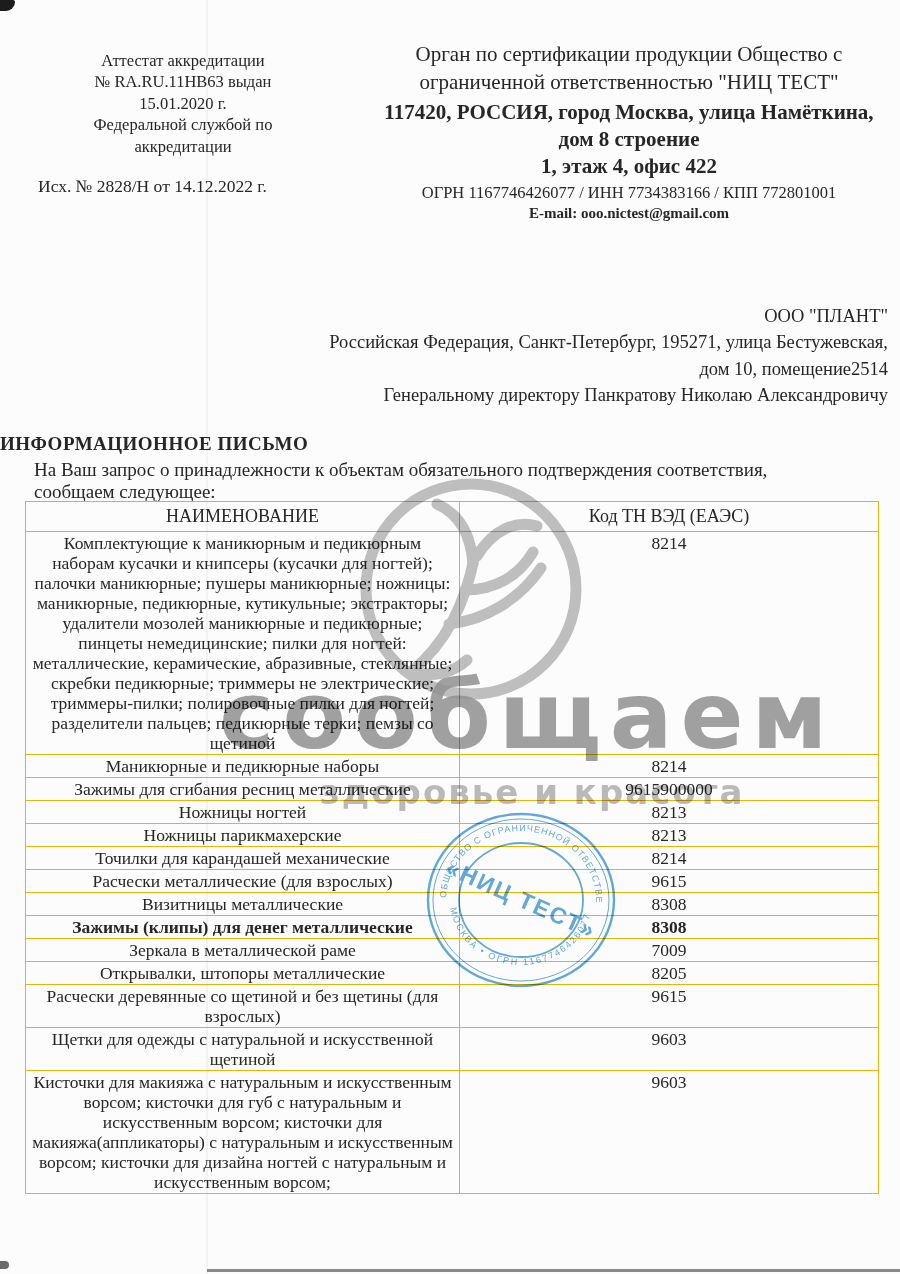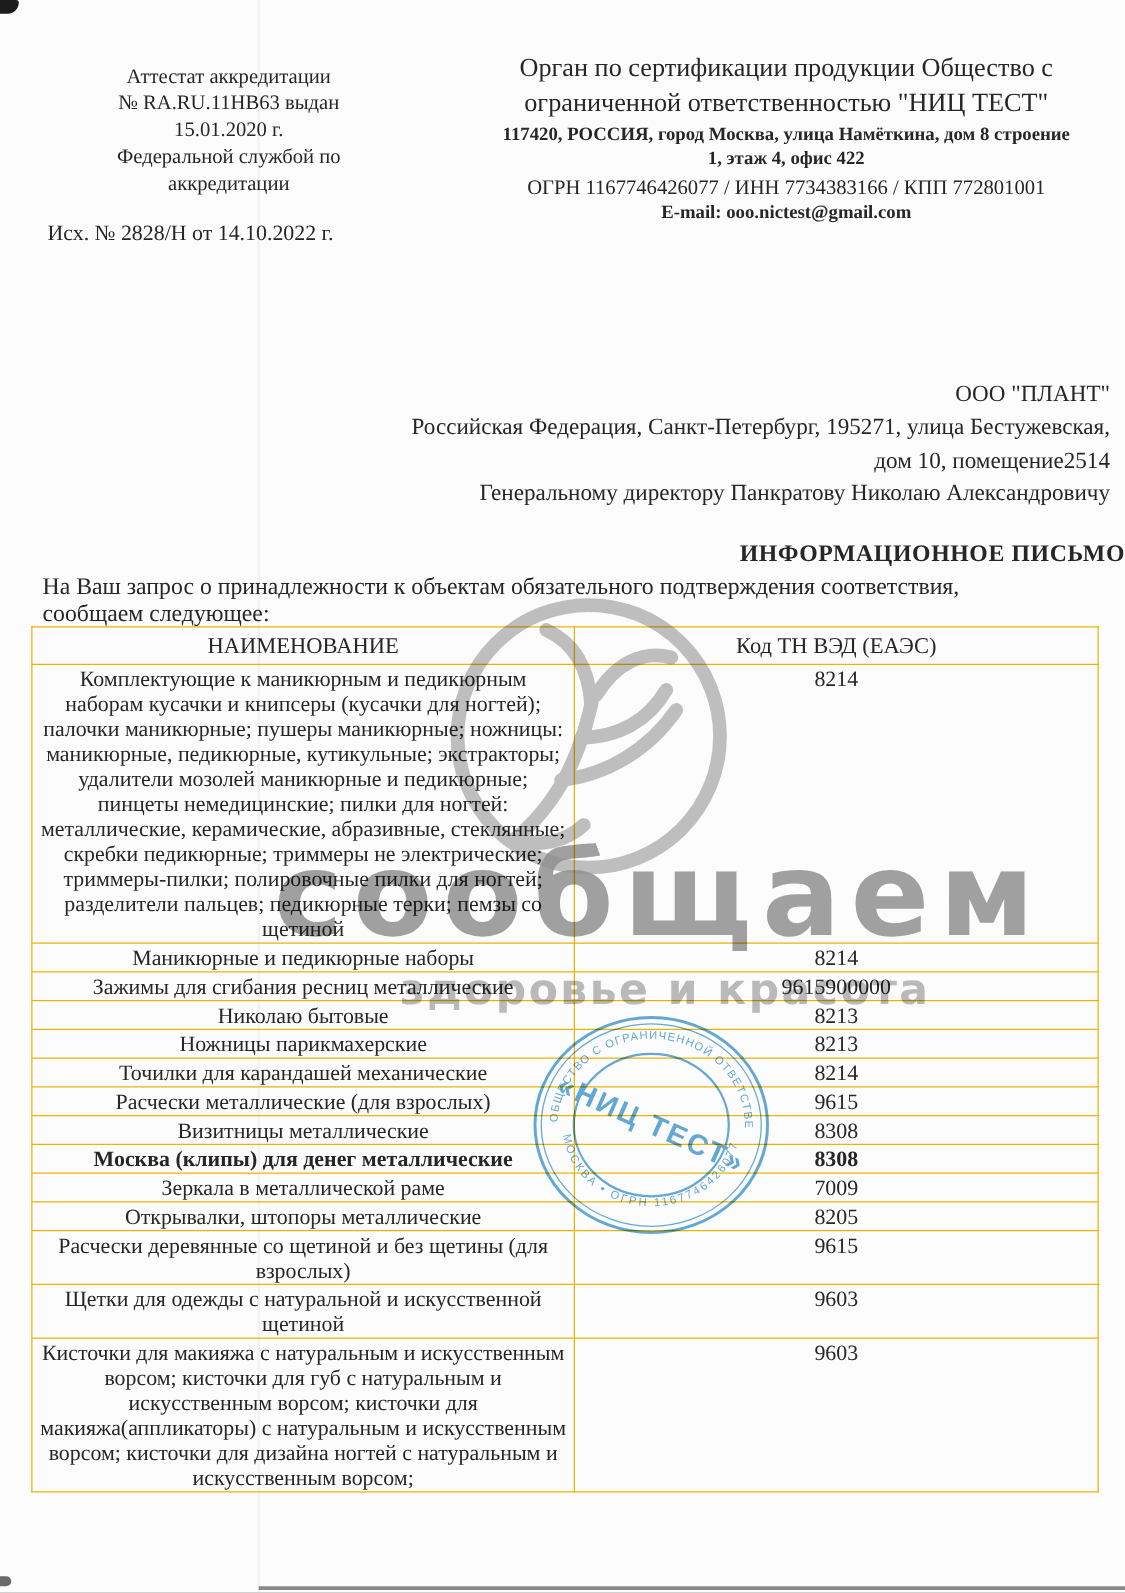--- a/index.html
+++ b/index.html
@@ -18,29 +18,29 @@
     background:#4c4c4c; opacity:.65; }
 
   .content { position:absolute; inset:0; filter:blur(0.3px); }
 
   .accred-block { position:absolute; left:78px; top:50px; width:210px;
     text-align:center; font-size:16.5px; line-height:1.3; }
   .outgoing { position:absolute; left:38px; top:176px; font-size:17.5px; }
 
   .certbody { position:absolute; left:366px; top:40px; width:526px; text-align:center; }
   .certbody .big { font-size:21px; line-height:1.35; }
-  .certbody .addr { font-size:15px; font-weight:bold; line-height:1.3; margin-top:2px; }
+  .certbody .addr { font-size:21px; font-weight:bold; line-height:1.3; margin-top:2px; }
   .certbody .ogrn { font-size:16.5px; margin-top:2px; }
   .certbody .email { font-size:15px; font-weight:bold; margin-top:2px; }
 
   .recipient { position:absolute; right:12px; top:303px; width:660px;
     text-align:right; font-size:18.5px; line-height:1.42; }
 
   .letter-title { position:absolute; left:0; top:433px; width:900px;
-    text-align:right; font-weight:bold; font-size:19px; letter-spacing:0.5px; }
+    text-align:left; font-weight:bold; font-size:19px; letter-spacing:0.5px; }
   .intro { position:absolute; left:34px; top:459px; width:850px;
     font-size:19px; line-height:1.18; }
 
   table.tnved { position:absolute; left:25px; top:501px; width:853px;
     border-collapse:collapse; table-layout:fixed; }
   table.tnved th, table.tnved td {
     border:1px solid #eab308; text-align:center; font-weight:normal;
   }
   table.tnved th { font-size:18px; height:30px; padding:2px 4px; }
   table.tnved td { font-size:17.5px; line-height:20px; padding:1px 6px; }
@@ -69,21 +69,21 @@
   <div class="content">
 
     <div class="accred-block">
       <div>Аттестат аккредитации</div>
       <div>№ RA.RU.11НВ63 выдан</div>
       <div>15.01.2020 г.</div>
       <div>Федеральной службой по</div>
       <div>аккредитации</div>
     </div>
 
-    <div class="outgoing">Исх. № 2828/Н от 14.10.2022 г.</div>
+    <div class="outgoing">Исх. № 2828/Н от 14.12.2022 г.</div>
 
     <div class="certbody">
       <div class="big">
         <div>Орган по сертификации продукции Общество с</div>
         <div>ограниченной ответственностью "НИЦ ТЕСТ"</div>
       </div>
       <div class="addr">
         <div>117420, РОССИЯ, город Москва, улица Намёткина, дом 8 строение</div>
         <div>1, этаж 4, офис 422</div>
       </div>
@@ -123,41 +123,41 @@
         </tr>
         <tr>
           <td class="name-cell">Маникюрные и педикюрные наборы</td>
           <td class="code-cell">8214</td>
         </tr>
         <tr>
           <td class="name-cell">Зажимы для сгибания ресниц металлические</td>
           <td class="code-cell">9615900000</td>
         </tr>
         <tr>
-          <td class="name-cell">Николаю бытовые</td>
+          <td class="name-cell">Ножницы ногтей</td>
           <td class="code-cell">8213</td>
         </tr>
         <tr>
           <td class="name-cell">Ножницы парикмахерские</td>
           <td class="code-cell">8213</td>
         </tr>
         <tr>
           <td class="name-cell">Точилки для карандашей механические</td>
           <td class="code-cell">8214</td>
         </tr>
         <tr>
           <td class="name-cell">Расчески металлические (для взрослых)</td>
           <td class="code-cell">9615</td>
         </tr>
         <tr>
           <td class="name-cell">Визитницы металлические</td>
           <td class="code-cell">8308</td>
         </tr>
         <tr class="row-bold">
-          <td class="name-cell">Москва (клипы) для денег металлические</td>
+          <td class="name-cell">Зажимы (клипы) для денег металлические</td>
           <td class="code-cell">8308</td>
         </tr>
         <tr>
           <td class="name-cell">Зеркала в металлической раме</td>
           <td class="code-cell">7009</td>
         </tr>
         <tr>
           <td class="name-cell">Открывалки, штопоры металлические</td>
           <td class="code-cell">8205</td>
         </tr>

